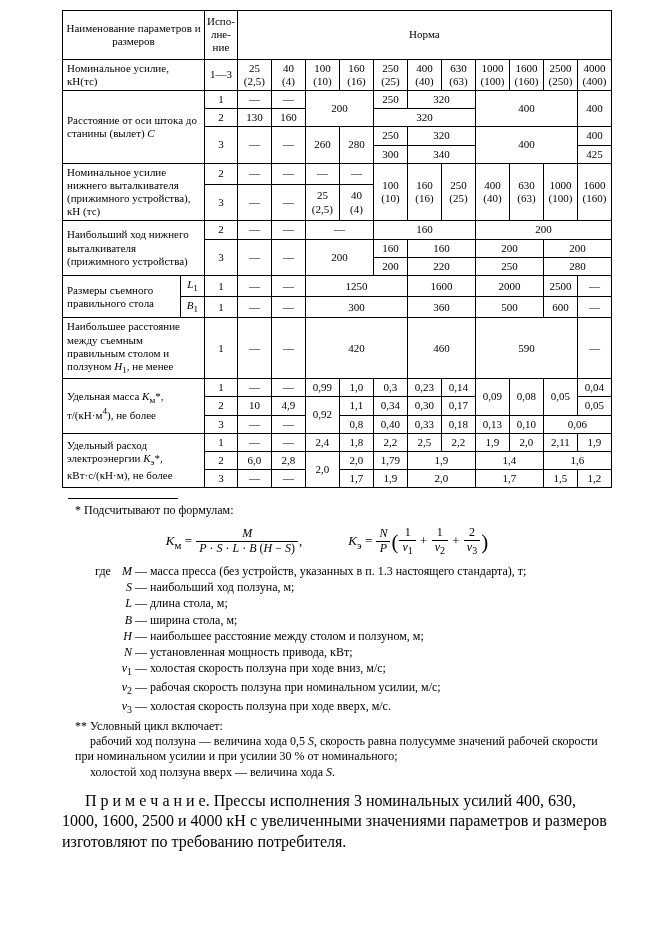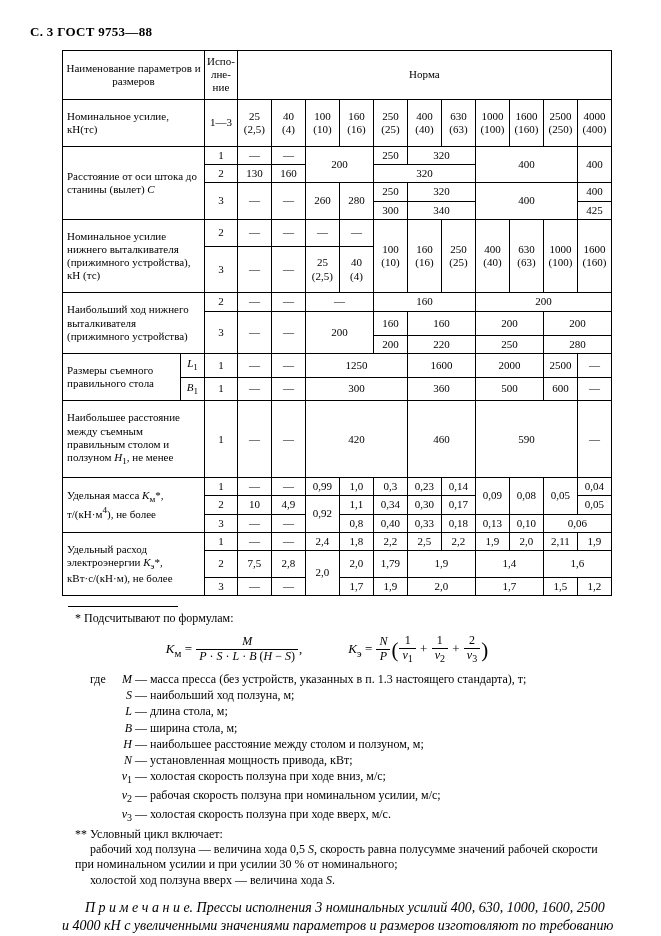--- a/index.html
+++ b/index.html
@@ -12,41 +12,40 @@
   .content { margin:10px 46px 0 62px; width:552px; }
   .caption { text-align:right; font-style:italic; font-size:12px; margin-bottom:4px; }
 
   table { border-collapse:collapse; table-layout:fixed; }
   td, th {
     border:1px solid #000; font-size:11px; font-weight:normal;
     text-align:center; vertical-align:middle; padding:2px 1px; line-height:1.2;
     overflow:hidden;
   }
   th { padding:4px 2px; }
-  td.param { text-align:left; padding:10px 4px; }
+  td.param { text-align:left; padding:2px 4px; }
 
   .fn-rule { width:110px; border-top:1px solid #000; margin:10px 0 4px 6px; height:0; }
   .fn-intro { font-size:12px; margin-left:13px; margin-top:2px; }
   .formulas { margin:8px 0 6px 30px; width:470px; text-align:center; font-size:13px; }
   .frac { display:inline-block; vertical-align:middle; text-align:center; line-height:1.15; font-size:12px; margin:0 1px; }
   .frac .num { display:block; border-bottom:1px solid #000; padding:0 3px; }
   .frac .den { display:block; padding:0 3px; }
   .bigp { font-size:21px; vertical-align:middle; }
   .fgap { display:inline-block; width:46px; }
   .where-line { font-size:12px; margin-left:28px; line-height:1.35; }
-  .where-prefix { display:inline-block; width:26px; }
+  .where-prefix { display:inline-block; width:26px;text-align:center; }
   .sym { display:inline-block; min-width:16px; text-align:right; }
   .cycle-line { font-size:12px; margin-left:13px; text-indent:15px; line-height:1.3; }
-  .note { font-size:14px; text-indent:23px; margin-top:10px; line-height:1.3;font-style:italic; }
+  .note { font-size:16px; text-indent:23px; margin-top:10px; line-height:1.3; }
 </style>
 </head>
 <body>
 
 <div class="page">
-  <div class="page-header">С. 3 ГОСТ 9753—88</div>
   <div class="content">
 
     <table>
       <colgroup>
         <col style="width:118px">
           <col style="width:24px">
           <col style="width:28px">
         <col style="width:34px">
           <col style="width:34px">
           <col style="width:34px">
@@ -241,21 +240,21 @@
             <td>2,2</td>
             <td>2,5</td>
             <td>2,2</td>
             <td>1,9</td>
             <td>2,0</td>
             <td>2,11</td>
             <td>1,9</td>
           </tr>
           <tr>
             <td>2</td>
-            <td>7,5</td>
+            <td>6,0</td>
             <td>2,8</td>
             <td rowspan="2">2,0</td>
             <td>2,0</td>
             <td>1,79</td>
             <td colspan="2">1,9</td>
             <td colspan="2">1,4</td>
             <td colspan="2">1,6</td>
           </tr>
           <tr>
             <td>3</td>

